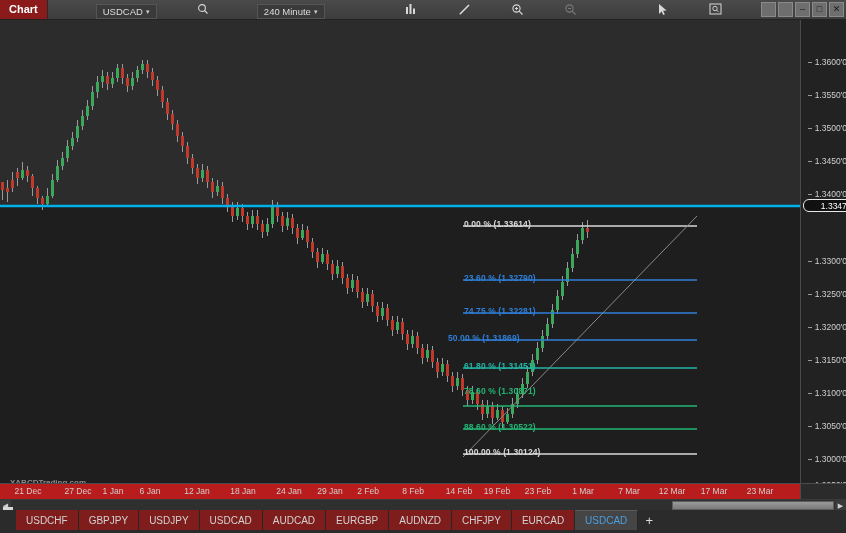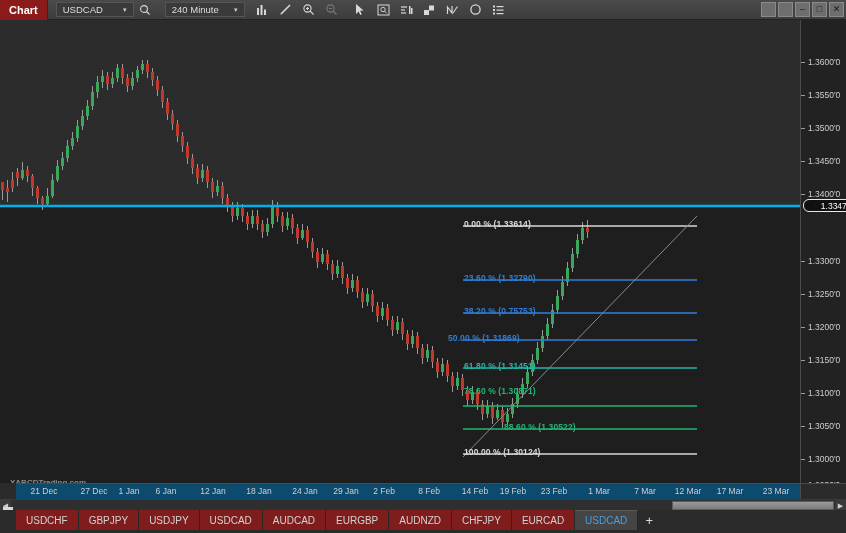--- a/index.html
+++ b/index.html
@@ -9,21 +9,21 @@
     font-family: "Liberation Sans", sans-serif;
     overflow: hidden;
   }
   #app { position: relative; width: 846px; height: 533px; background: #2b2b2b; }
 
   
   #toolbar {
     position: absolute; left: 0; top: 0; width: 846px; height: 20px;
     background: linear-gradient(#4a4a4a, #3d3d3d);
     border-bottom: 1px solid #222;
-    display: flex; align-items: center;
+    display: flex; align-items: flex-end; gap: 40px;
   }
   #chart-badge {
     height: 20px; padding: 0 9px; display: flex; align-items: center;
     background: #8b1a1a; color: #fff; font-size: 11px; font-weight: bold;
     border-right: 1px solid #2a2a2a;
   }
   .tb-combo {
     height: 15px; margin-left: 8px; background: #3a3a3a;
     border: 1px solid #555; display: flex; align-items: center;
     color: #ddd; font-size: 9.5px; padding: 0 3px;
@@ -79,36 +79,36 @@
     letter-spacing: 0.1px;
   }
 
   
   #price-axis {
     position: absolute; left: 800px; top: 20px; width: 46px; height: 463px;
     background: #222222; border-left: 1px solid #4a4a4a;
   }
   .pa-tick {
     position: absolute; left: 0; width: 46px; height: 12px;
-    color: #cfcfcf; font-size: 8.5px; display: flex; align-items: center;
+    color: #cfcfcf; font-size: 8.5px; display: flex; align-items: center; justify-content: flex-end;
   }
   .pa-tick .dash {
     width: 4px; height: 1px; background: #999; margin-right: 3px;
   }
   #price-badge {
     position: absolute; left: 2px; width: 68px; height: 13px;
     background: #111; border: 1px solid #e8e8e8; border-radius: 6px;
     color: #fff; font-size: 8.5px; display: flex;
     align-items: center; justify-content: center;
   }
 
   
   #date-axis {
-    position: absolute; left: 16px; top: 483px; width: 800px; height: 16px;
-    background: #0c4a6e; border-top: 1px solid #4a4a4a;
+    position: absolute; left: 0; top: 483px; width: 800px; height: 16px;
+    background: #b91c1c; border-top: 1px solid #4a4a4a;
   }
   .da-tick {
     position: absolute; top: 2px; color: #cfcfcf; font-size: 8.5px;
     transform: translateX(-50%); white-space: nowrap;
   }
   #date-axis-corner {
     position: absolute; left: 800px; top: 483px; width: 46px; height: 16px;
     background: #2b2b2b; border-top: 1px solid #4a4a4a;
     border-left: 1px solid #4a4a4a;
   }
@@ -529,25 +529,25 @@
         <line x1="463" y1="386" x2="697" y2="386" stroke="#22b573" stroke-width="1.4"></line>
         <line x1="463" y1="409" x2="697" y2="409" stroke="#22b573" stroke-width="1.4"></line>
         <line x1="463" y1="434" x2="697" y2="434" stroke="#d8d8d8" stroke-width="1.4"></line>
         <line x1="463" y1="437" x2="697" y2="196" stroke="#8a8a8a" stroke-width="1"></line>
         <line x1="0" y1="186" x2="800" y2="186" stroke="#00b0e8" stroke-width="2.5"></line>
       </svg>
 
     <div id="fib-label-layer">
         <div class="fib-label" style="left: 464px; top: 199px; color: rgb(216, 216, 216);">0.00 % (1.33614)</div>
         <div class="fib-label" style="left: 464px; top: 253px; color: rgb(47, 127, 216);">23.60 % (1.32790)</div>
-        <div class="fib-label" style="left: 464px; top: 286px; color: rgb(47, 127, 216);">38.20 % (0.75753)</div>
+        <div class="fib-label" style="left: 464px; top: 286px; color: rgb(47, 127, 216);">74.75 % (1.32281)</div>
         <div class="fib-label" style="left: 448px; top: 313px; color: rgb(47, 127, 216);">50.00 % (1.31869)</div>
         <div class="fib-label" style="left: 464px; top: 341px; color: rgb(34, 181, 165);">61.80 % (1.31451)</div>
         <div class="fib-label" style="left: 464px; top: 366px; color: rgb(34, 181, 115);">78.60 % (1.30871)</div>
-        <div class="fib-label" style="left: 464px; top: 402px; color: rgb(34, 181, 115); margin-left: 40px;">88.60 % (1.30522)</div>
+        <div class="fib-label" style="left: 464px; top: 402px; color: rgb(34, 181, 115);">88.60 % (1.30522)</div>
         <div class="fib-label" style="left: 464px; top: 427px; color: rgb(216, 216, 216);">100.00 % (1.30124)</div>
       </div>
 
     <div id="watermark">
       <div>XABCDTrading.com</div>
 
     </div>
   </div>
 
   <div id="price-axis">

